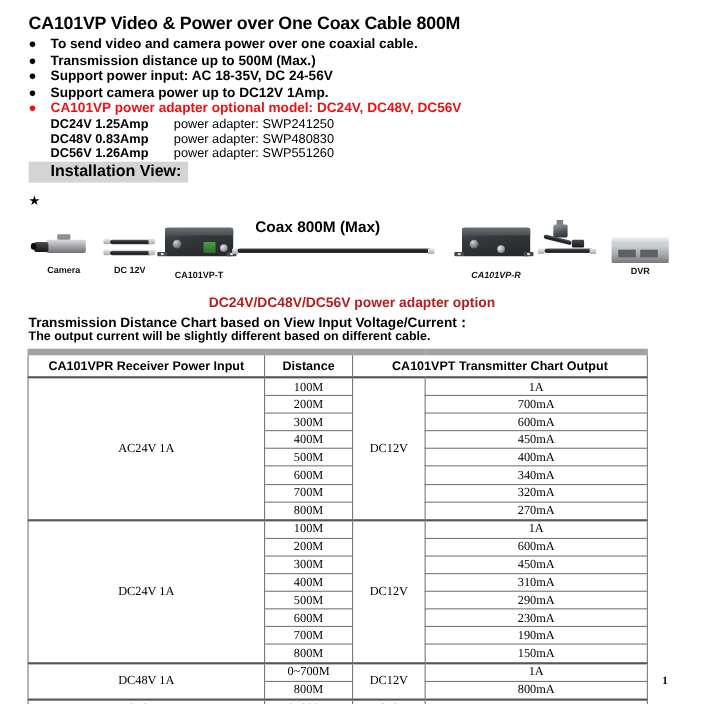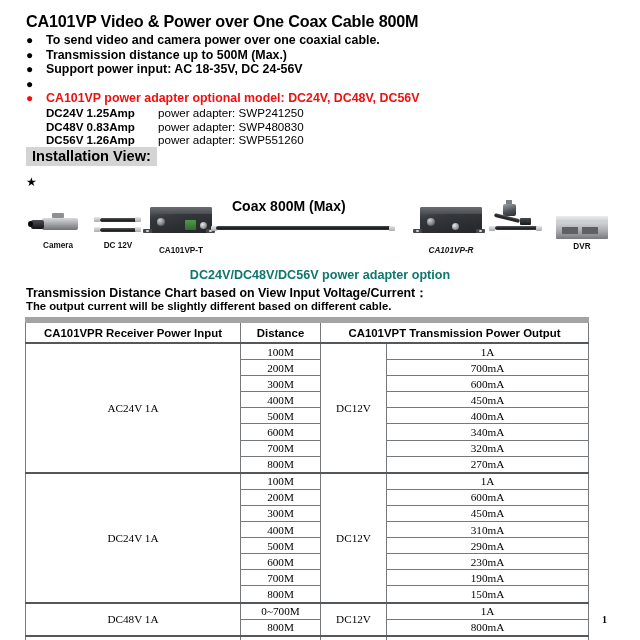--- a/index.html
+++ b/index.html
@@ -75,21 +75,21 @@
   }
 
   
   .section-heading {
     position: absolute;
     left: 26px;
     top: 147px;
     background: #d4d4d4;
     font-size: 14.6px;
     font-weight: bold;
-    padding: 1px 6px 2px 6px;
+    padding: 1px 6px 2px 20px;
     white-space: nowrap;
   }
 
   
   .warning {
     position: absolute;
     left: 26px;
     top: 176px;
     width: 580px;
     display: flex;
@@ -267,21 +267,21 @@
     position: absolute;
     background: #5e6164;
   }
 
   
   .adapter-option {
     position: absolute;
     left: 0; top: 268px;
     width: 640px;
     text-align: center;
-    color: #0f766e;
+    color: #b91c1c;
     font-size: 12.6px;
     font-weight: bold;
   }
   .chart-caption {
     position: absolute;
     left: 26px;
     top: 285px;
     font-size: 12.4px;
     font-weight: bold;
     white-space: nowrap;
@@ -350,20 +350,21 @@
   <div class="feature-row">
     <span class="bullet">●</span>
     <span class="feature-text">Transmission distance up to 500M (Max.)</span>
   </div>
   <div class="feature-row">
     <span class="bullet">●</span>
     <span class="feature-text">Support power input:   AC 18-35V, DC 24-56V</span>
   </div>
   <div class="feature-row">
     <span class="bullet">●</span>
+    <span class="feature-text">Support camera power up to DC12V 1Amp.</span>
   </div>
   <div class="feature-row">
     <span class="bullet red">●</span>
     <span class="feature-text red">CA101VP power adapter optional model:   DC24V, DC48V, DC56V</span>
   </div>
 
   <div class="adapter-row">
     <span class="adapter-model">DC24V 1.25Amp</span>
     <span class="adapter-part">power adapter: SWP241250</span>
   </div>
@@ -458,21 +459,21 @@
   <colgroup>
     <col class="col-input">
       <col class="col-dist">
       <col class="col-volt">
       <col class="col-out">
   </colgroup>
   <thead>
     <tr class="outer-top">
       <th>CA101VPR Receiver Power Input</th>
       <th>Distance</th>
-      <th colspan="2">CA101VPT Transmission Power Output</th>
+      <th colspan="2">CA101VPT Transmitter Chart Output</th>
     </tr>
   </thead>
   <tbody>
 
     <tr class="blk-start">
       <td rowspan="8">AC24V 1A</td>
       <td>100M</td>
       <td rowspan="8">DC12V</td>
       <td>1A</td>
     </tr>

